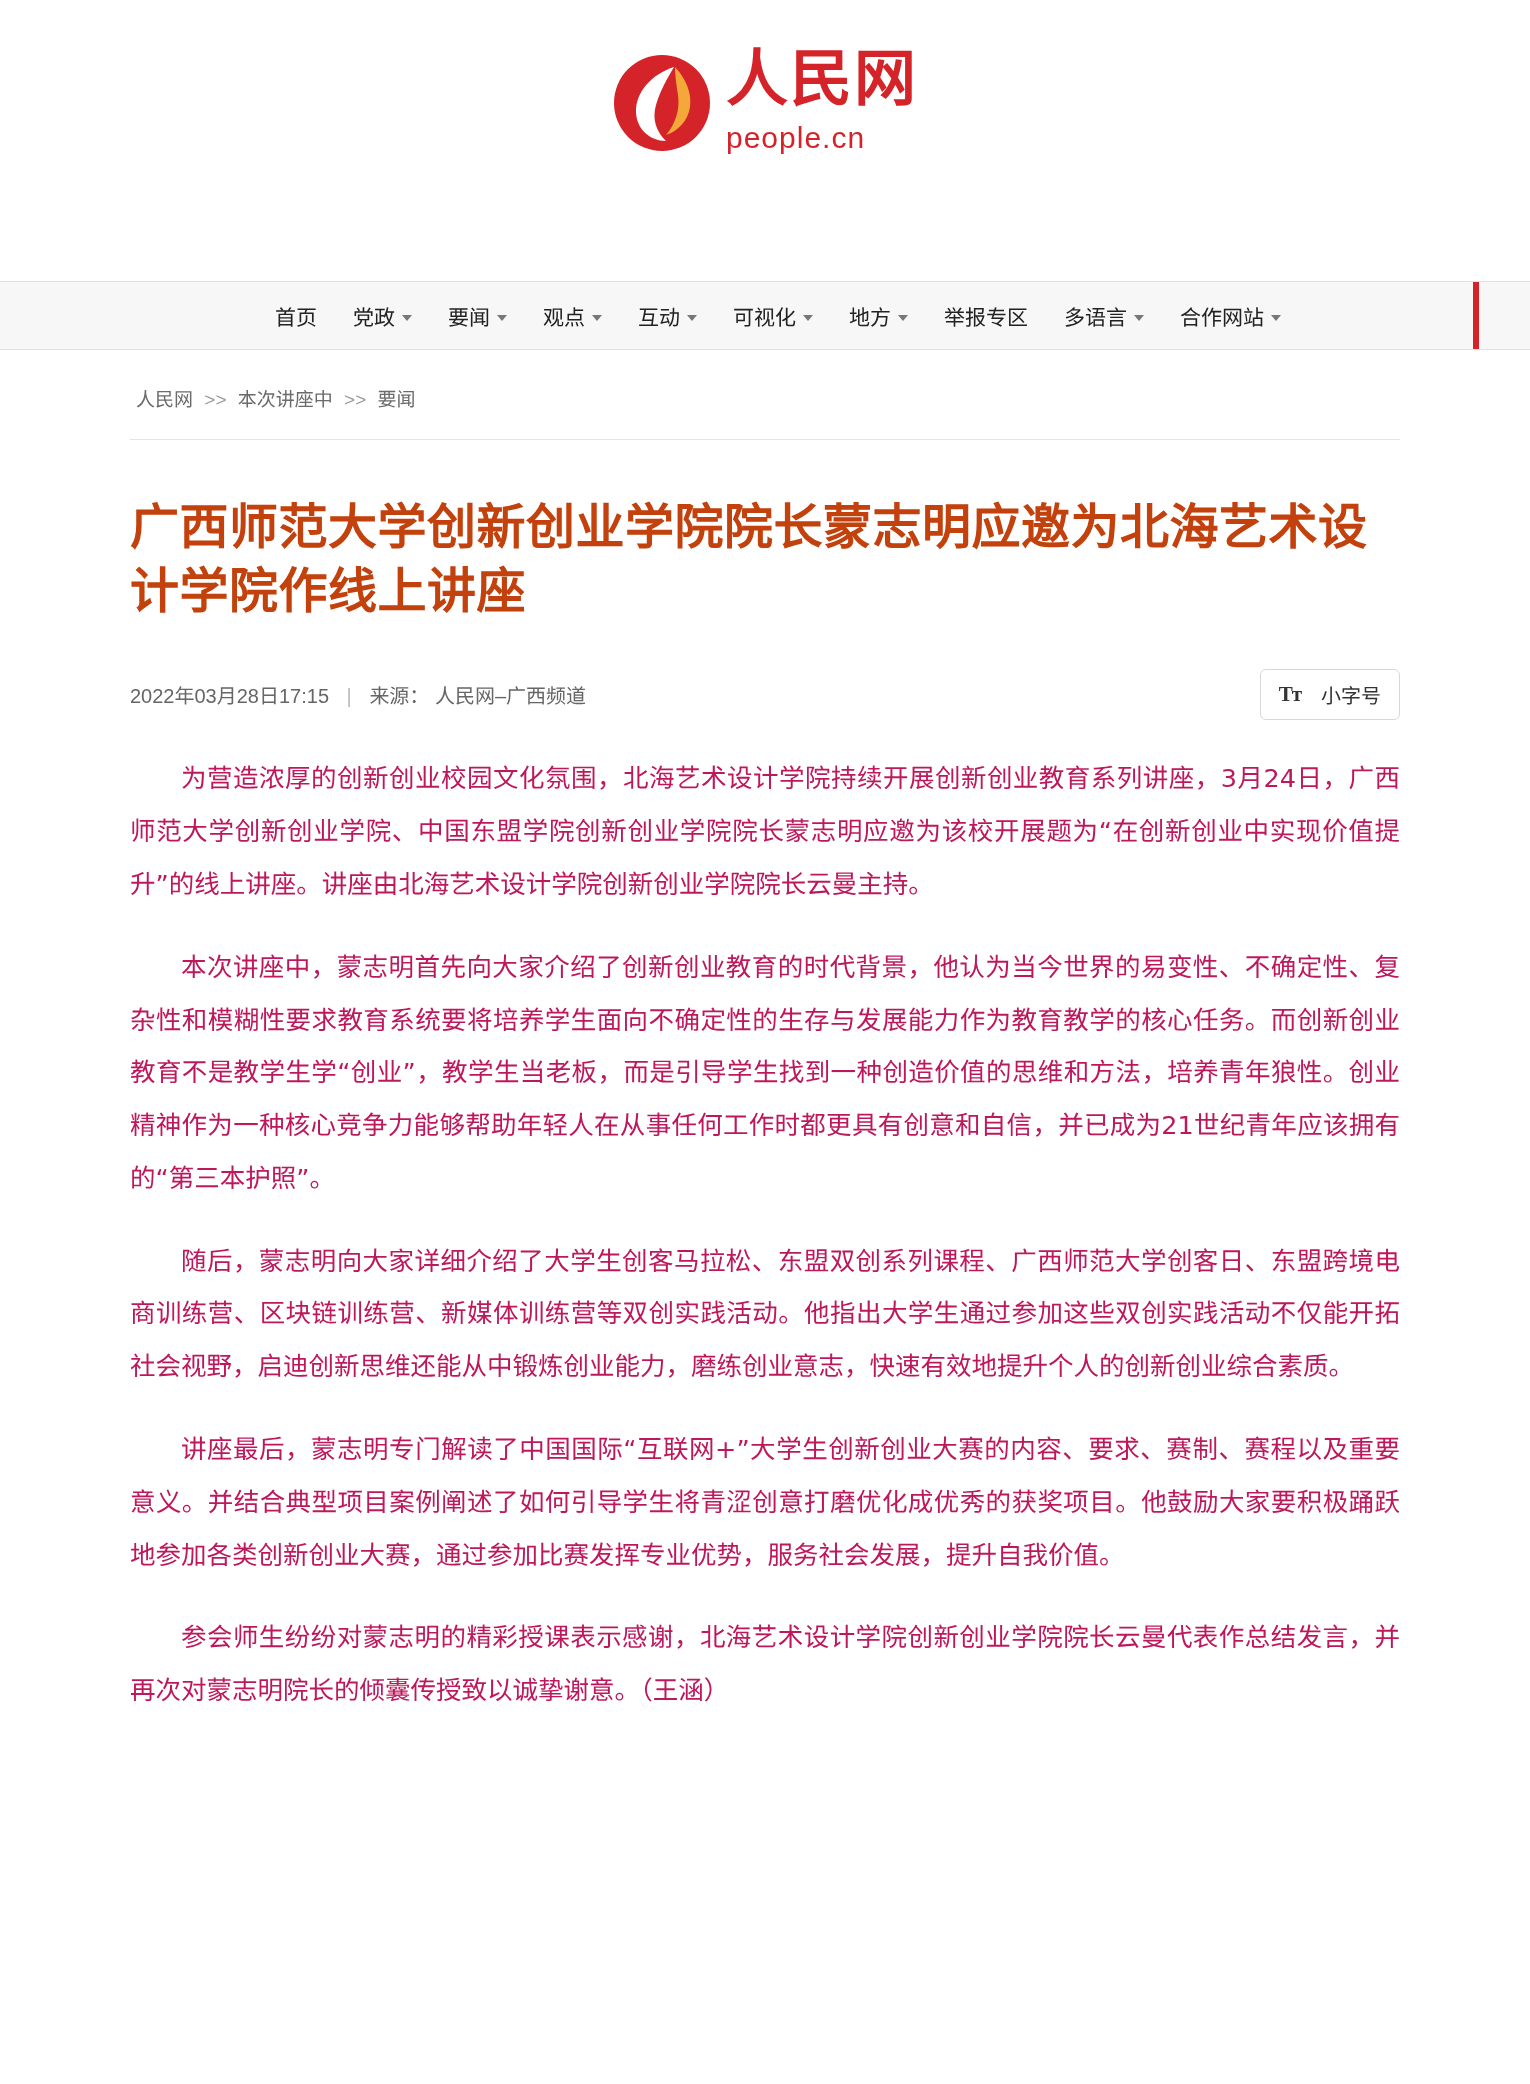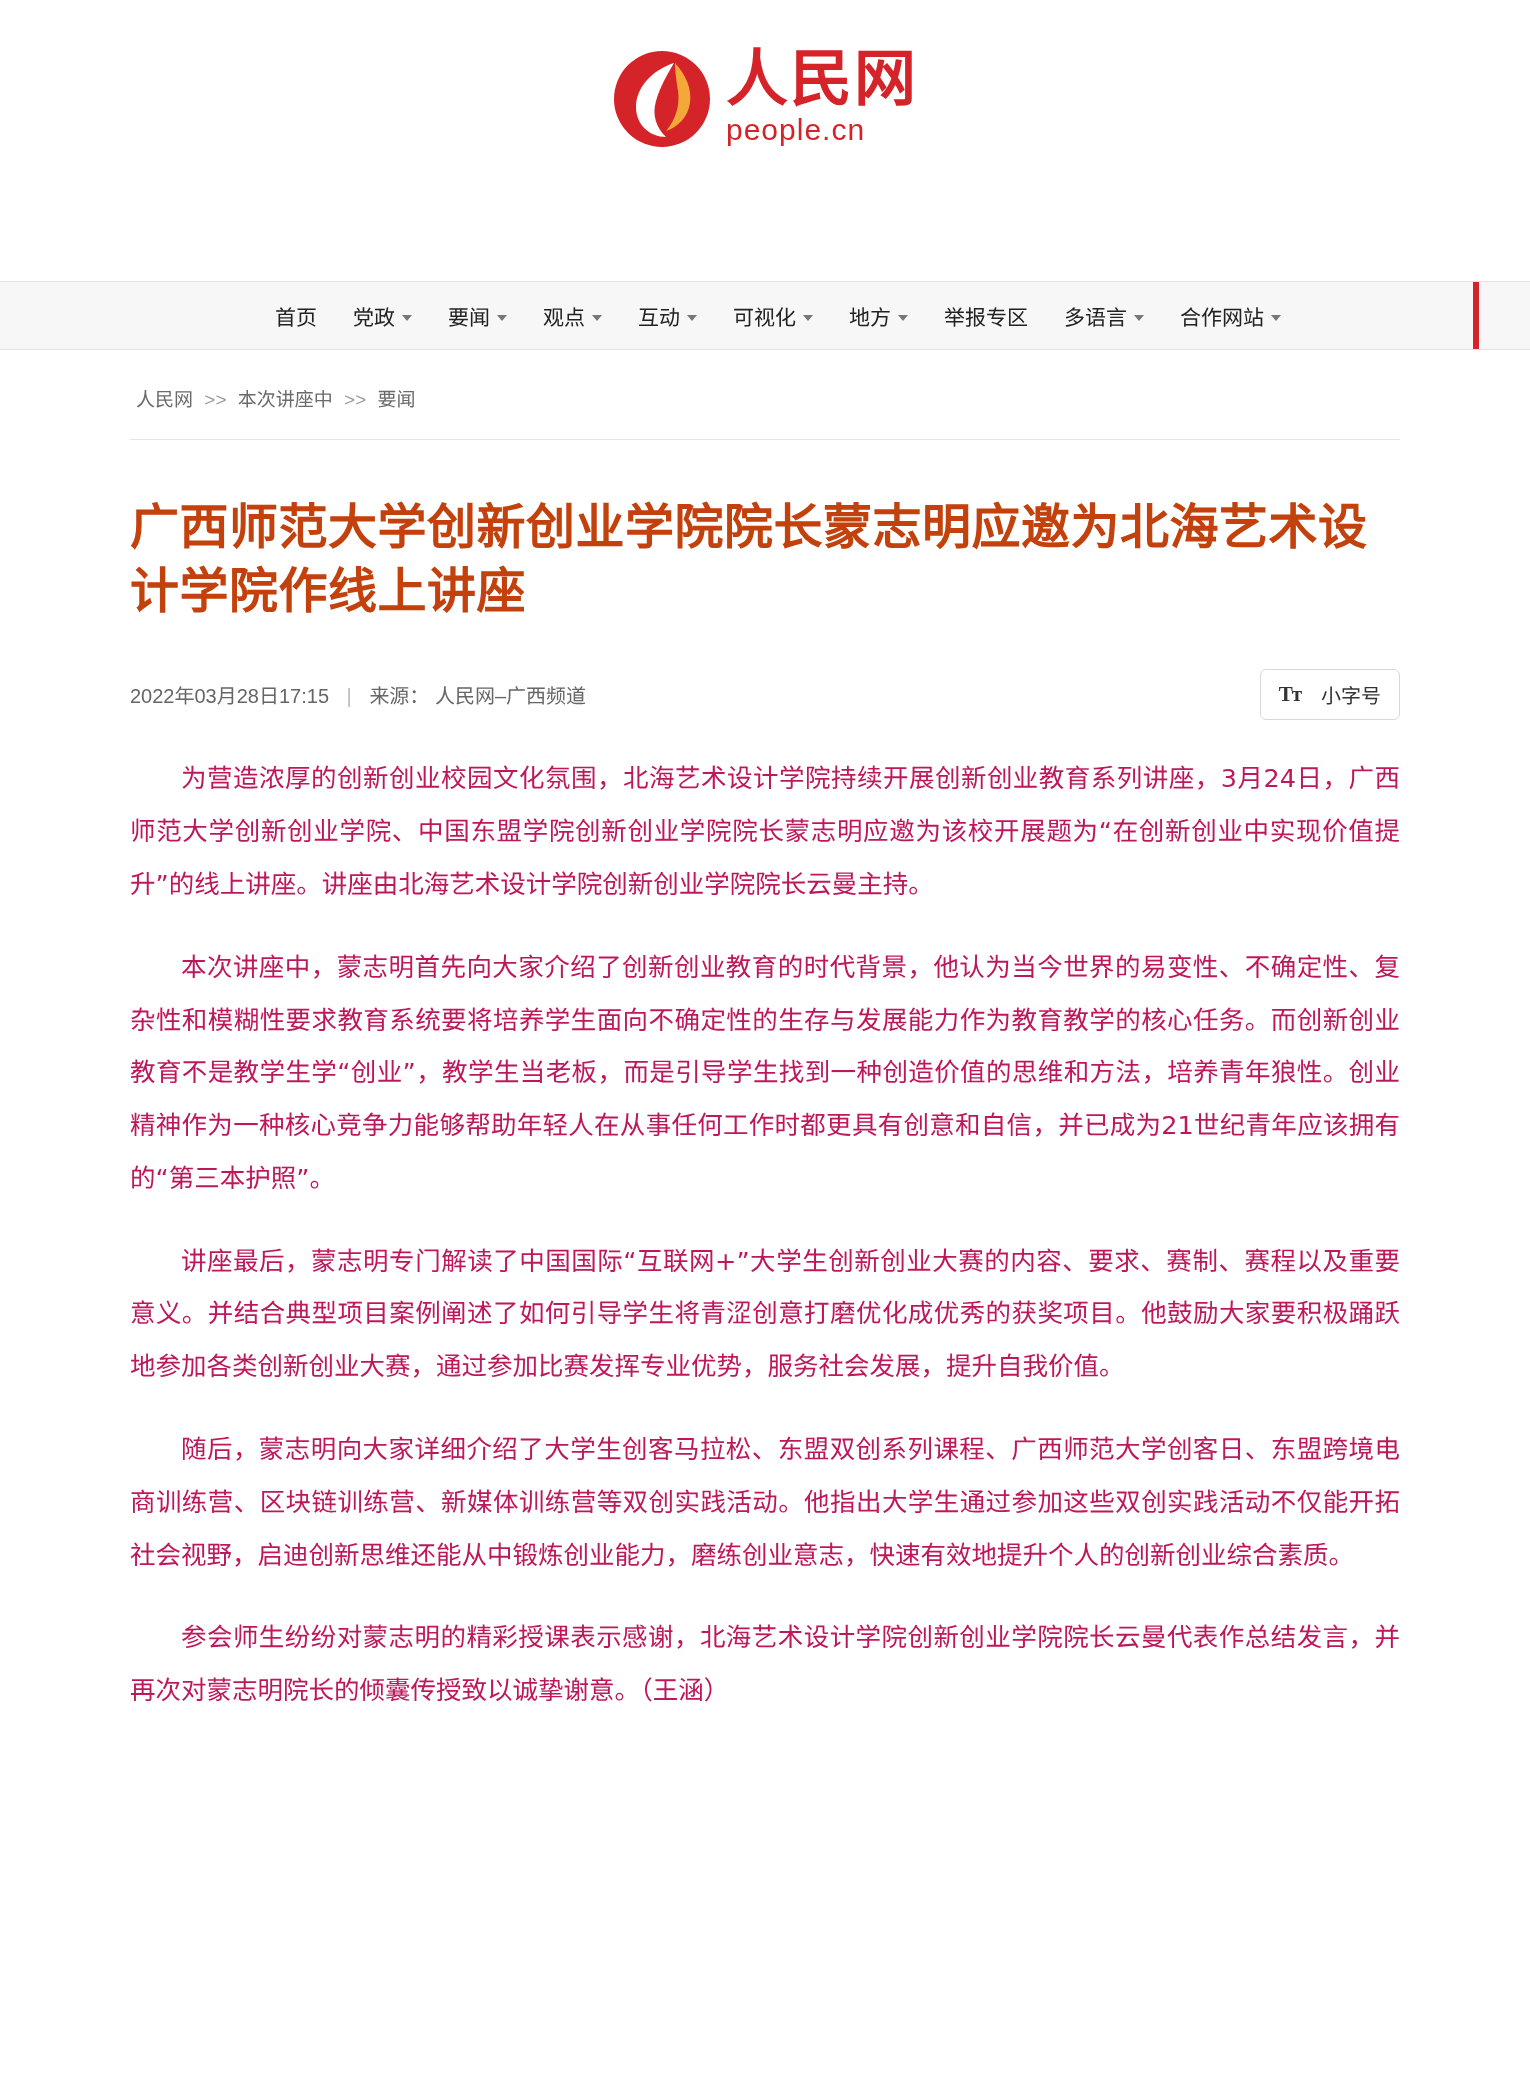--- a/index.html
+++ b/index.html
@@ -50,20 +50,21 @@
     font-weight: bold;
     color: #d5232a;
     letter-spacing: 2px;
     font-family: "DejaVu Sans", sans-serif;
   }
   .logo-en {
     font-size: 30px;
     line-height: 1.3;
     color: #d5232a;
     letter-spacing: 1px;
+    margin-top: 8px;
     font-family: "Liberation Sans", sans-serif;
   }
 
   
   .nav-bar {
     width: 100%;
     height: 68px;
     background: #f7f7f7;
     border-bottom: 1px solid #e2e2e2;
     position: relative;
@@ -265,19 +266,19 @@
     </div>
     <div class="font-size-btn">
       <span class="tt-icon">Tᴛ</span>
       <span>小字号</span>
     </div>
   </div>
 
   <div class="article-body">
     <p>为营造浓厚的创新创业校园文化氛围，北海艺术设计学院持续开展创新创业教育系列讲座，3月24日，广西师范大学创新创业学院、中国东盟学院创新创业学院院长蒙志明应邀为该校开展题为“在创新创业中实现价值提升”的线上讲座。讲座由北海艺术设计学院创新创业学院院长云曼主持。</p>
     <p>本次讲座中，蒙志明首先向大家介绍了创新创业教育的时代背景，他认为当今世界的易变性、不确定性、复杂性和模糊性要求教育系统要将培养学生面向不确定性的生存与发展能力作为教育教学的核心任务。而创新创业教育不是教学生学“创业”，教学生当老板，而是引导学生找到一种创造价值的思维和方法，培养青年狼性。创业精神作为一种核心竞争力能够帮助年轻人在从事任何工作时都更具有创意和自信，并已成为21世纪青年应该拥有的“第三本护照”。</p>
+    <p>随后，蒙志明向大家详细介绍了大学生创客马拉松、东盟双创系列课程、广西师范大学创客日、东盟跨境电商训练营、区块链训练营、新媒体训练营等双创实践活动。他指出大学生通过参加这些双创实践活动不仅能开拓社会视野，启迪创新思维还能从中锻炼创业能力，磨练创业意志，快速有效地提升个人的创新创业综合素质。</p>
     <p>讲座最后，蒙志明专门解读了中国国际“互联网+”大学生创新创业大赛的内容、要求、赛制、赛程以及重要意义。并结合典型项目案例阐述了如何引导学生将青涩创意打磨优化成优秀的获奖项目。他鼓励大家要积极踊跃地参加各类创新创业大赛，通过参加比赛发挥专业优势，服务社会发展，提升自我价值。</p>
-    <p>随后，蒙志明向大家详细介绍了大学生创客马拉松、东盟双创系列课程、广西师范大学创客日、东盟跨境电商训练营、区块链训练营、新媒体训练营等双创实践活动。他指出大学生通过参加这些双创实践活动不仅能开拓社会视野，启迪创新思维还能从中锻炼创业能力，磨练创业意志，快速有效地提升个人的创新创业综合素质。</p>
     <p>参会师生纷纷对蒙志明的精彩授课表示感谢，北海艺术设计学院创新创业学院院长云曼代表作总结发言，并再次对蒙志明院长的倾囊传授致以诚挚谢意。（王涵）</p>
   </div>
 
 
 </div>
 
 </body></html>

